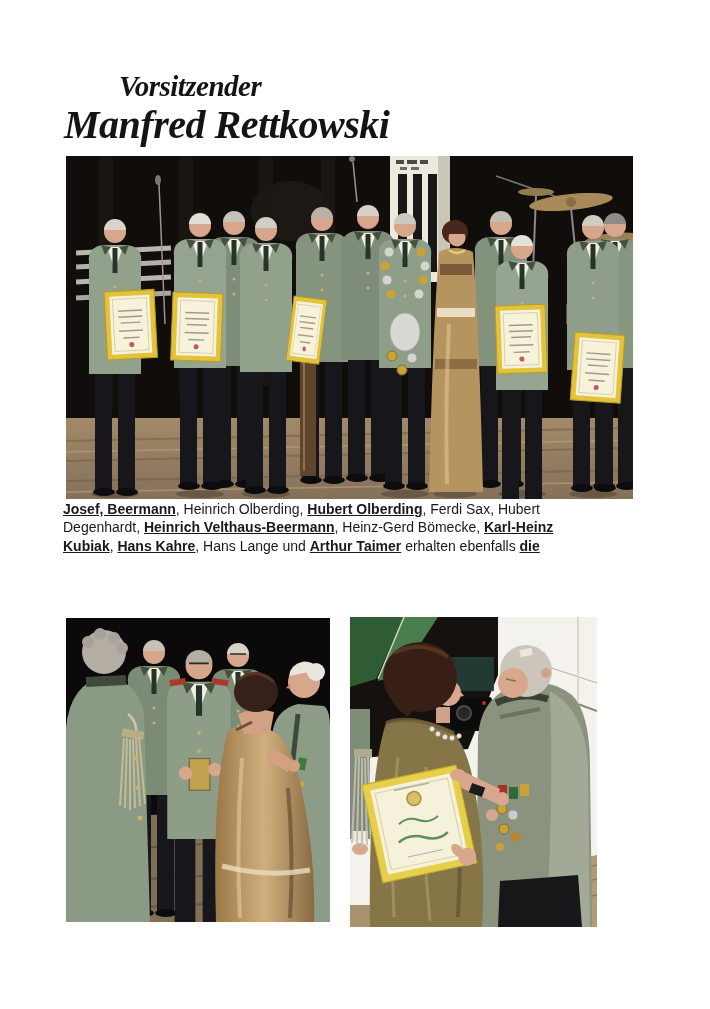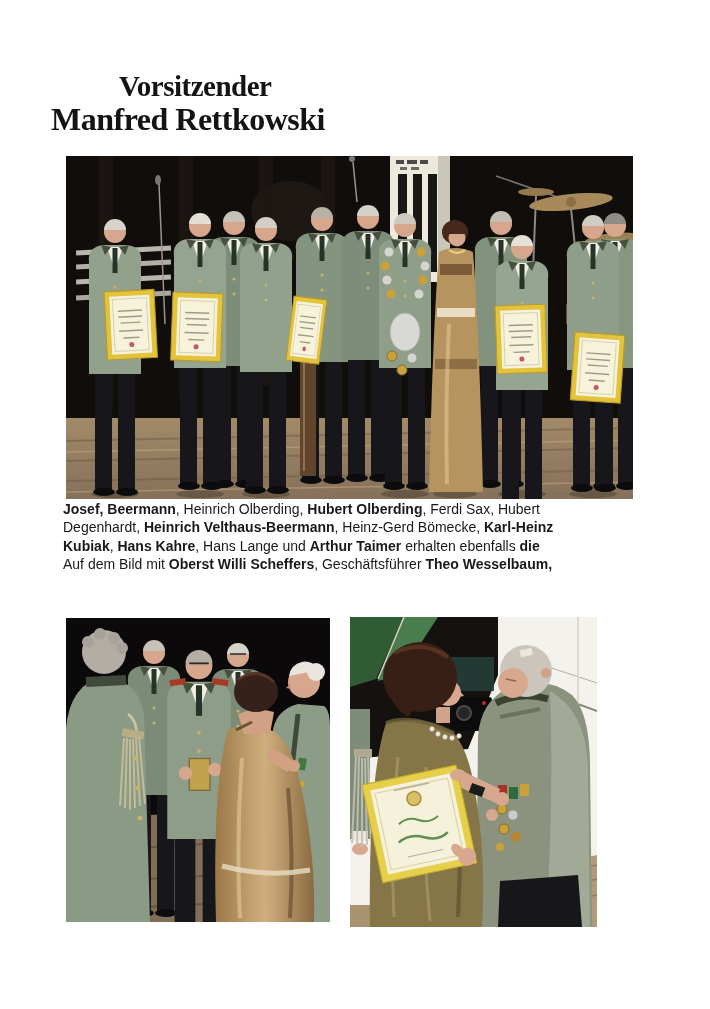--- a/index.html
+++ b/index.html
@@ -1,24 +1,24 @@
 <!DOCTYPE html>
 <html><head>
 <meta charset="utf-8">
 <style>
   html,body{margin:0;padding:0;background:#ffffff;}
   .page{position:relative;width:710px;height:1009px;background:#ffffff;overflow:hidden;
         font-family:"Liberation Sans",sans-serif;}
-  .script-title{position:absolute;font-family:"Liberation Serif",serif;
+  .script-title{position:absolute;font-family:"Liberation Serif",serif;font-style:italic;
         font-weight:bold;color:#141414;letter-spacing:-0.5px;white-space:nowrap;}
   #t1{left:119px;top:70px;font-size:29px;}
-  #t2{left:51px;top:101px;font-size:32px;}
+  #t2{left:64px;top:101px;font-size:40px;}
   .caption{position:absolute;left:63px;top:500px;width:592px;font-size:14px;
         line-height:18.4px;color:#191919;}
-  .caption .b{font-weight:bold;}
+  .caption .b{font-weight:bold;text-decoration:underline;}
   figure{margin:0;position:absolute;padding:0;}
   #ph-main{left:66px;top:156px;}
   #ph-bl{left:66px;top:618px;}
   #ph-br{left:350px;top:617px;}
   svg{display:block;}
 </style>
 </head>
 <body>
 
 <div class="page">
@@ -182,21 +182,20 @@
       <use href="#cert" transform="translate(429,150) rotate(-2)"></use>
       <use href="#cert" transform="translate(509,176) rotate(4)"></use>
     </g>
   </svg>
   </figure>
 
   <div class="caption">
       <div class="cap-line"><span class="b">Josef, Beermann</span><span>, Heinrich Olberding, </span><span class="b">Hubert Olberding</span><span>, Ferdi Sax, Hubert</span></div>
       <div class="cap-line"><span>Degenhardt, </span><span class="b">Heinrich Velthaus-Beermann</span><span>, Heinz-Gerd Bömecke, </span><span class="b">Karl-Heinz</span></div>
       <div class="cap-line"><span class="b">Kubiak</span><span>, </span><span class="b">Hans Kahre</span><span>, Hans Lange und </span><span class="b">Arthur Taimer</span><span> erhalten ebenfalls </span><span class="b">die</span></div>
-      <div class="cap-line"><span>Auf dem Bild mit </span><span class="b">Oberst Willi Scheffers</span><span>, Geschäftsführer </span><span class="b">Theo Wesselbaum,</span></div>
     </div>
 
   <figure id="ph-bl" role="img" aria-label="Prinzessin im bronzefarbenen Kleid steckt einem Jubilar in Uniform die goldene Ehrennadel an">
   <svg width="264" height="304" viewBox="0 0 264 304">
     <rect x="0" y="0" width="264" height="304" fill="#0b0909"></rect>
     <g>
       <polygon points="58,198 208,192 222,304 50,304" fill="#806e57"></polygon>
       <path d="M70 230 L210 222 M64 262 L216 254 M60 290 L220 282" stroke="#5c4e3c" stroke-width="2" opacity="0.7"></path>
       <polygon points="205,255 264,246 264,304 212,304" fill="#8d7960"></polygon>
     </g>

